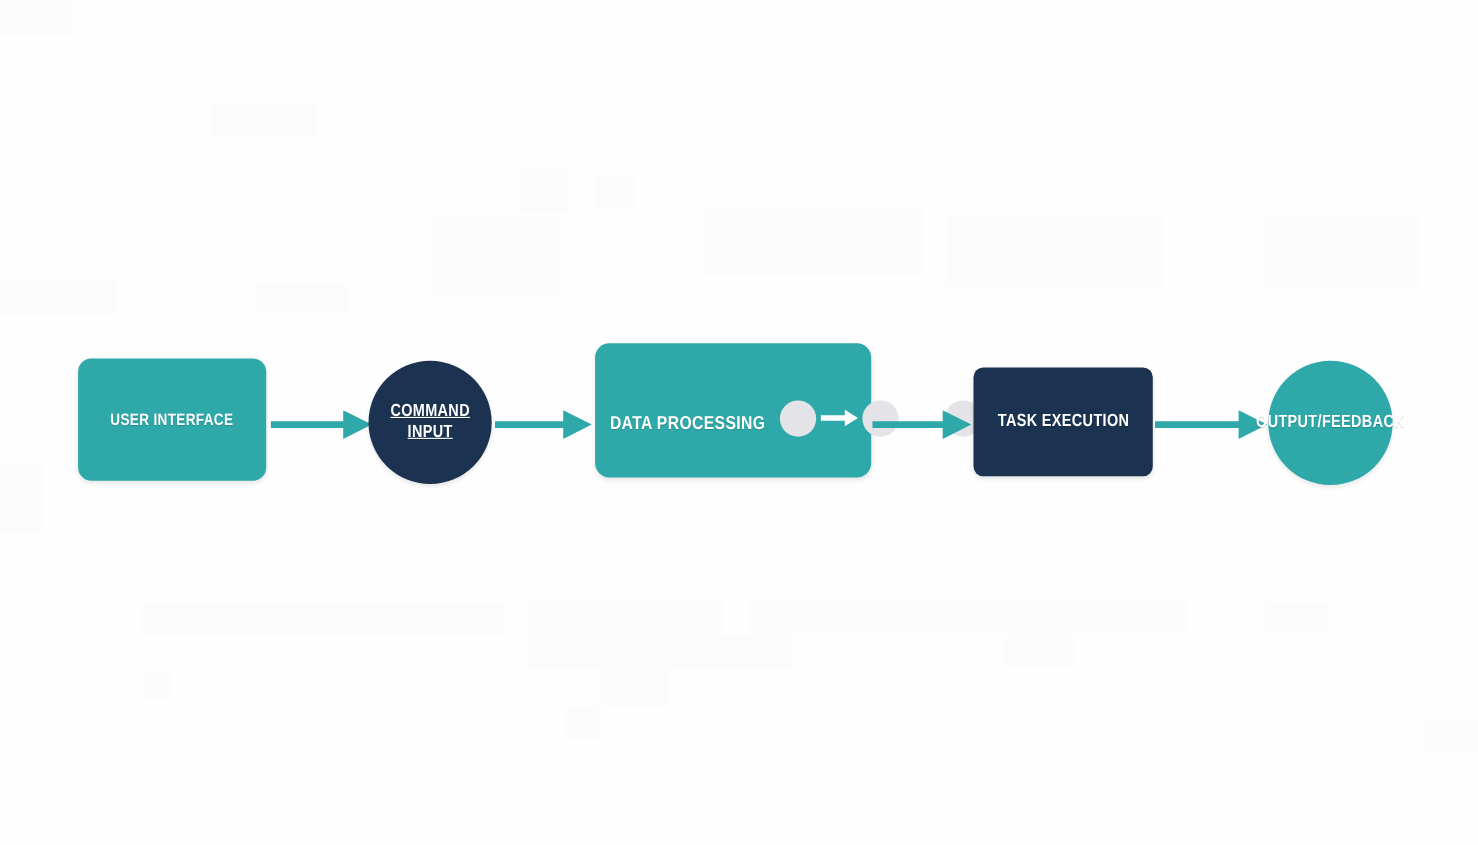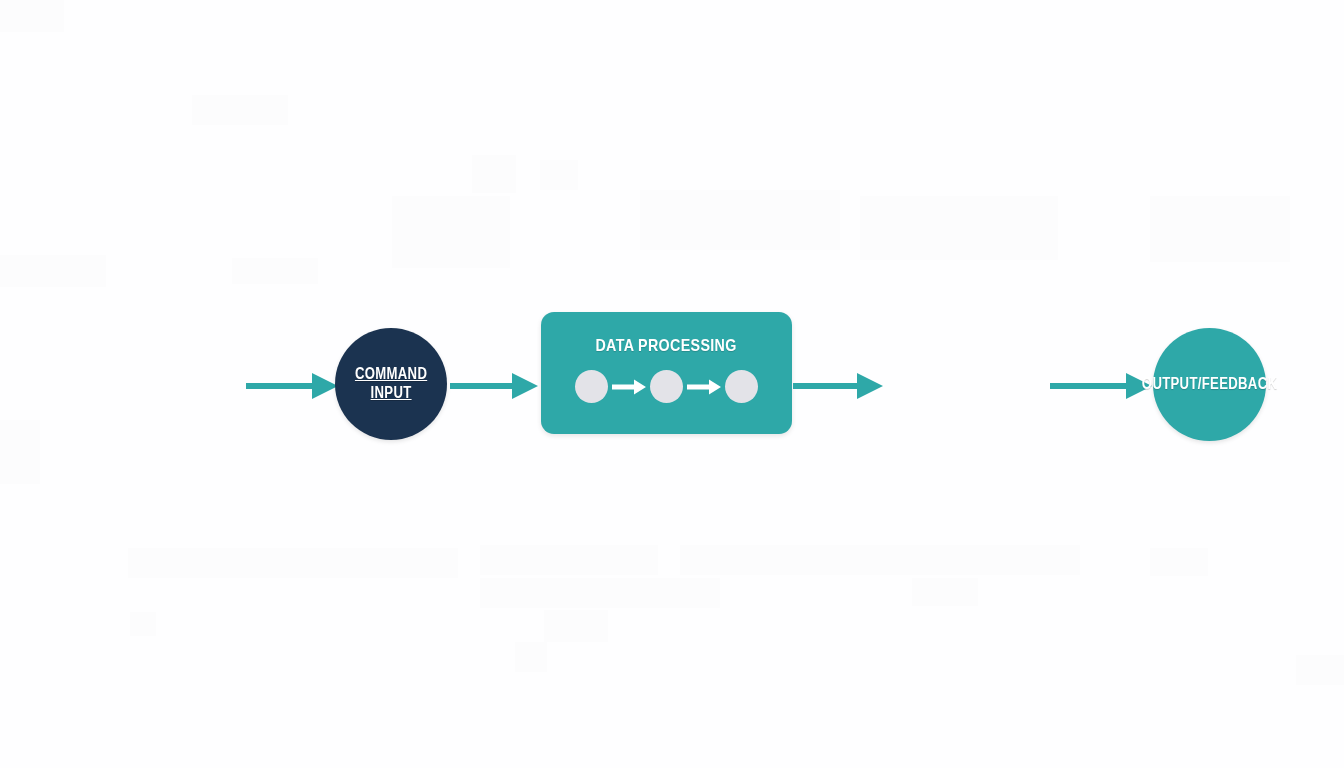--- a/index.html
+++ b/index.html
@@ -54,21 +54,21 @@
   }
   .circle {
     border-radius: 50%;
     box-shadow: 0 2px 4px rgba(0,0,0,0.10);
   }
   .proc-box {
     position: absolute;
     border-radius: 13px;
     box-shadow: 0 2px 5px rgba(0,0,0,0.10);
     display: flex;
-    flex-direction: column;
+    flex-direction: row;
     align-items: center;
   }
   .proc-title {
     font-family: "Liberation Sans Narrow", "Liberation Sans", sans-serif;
     font-weight: 700;
     color: #ffffff;
     font-size: 17px;
     letter-spacing: 0.4px;
     transform: scaleX(0.84);
     margin-top: 24px;
@@ -123,20 +123,23 @@
       <div class="wm" style="left: 680px; top: 545px; width: 400px; height: 30px;"></div>
       <div class="wm" style="left: 1150px; top: 548px; width: 58px; height: 28px;"></div>
       <div class="wm" style="left: 480px; top: 578px; width: 240px; height: 30px;"></div>
       <div class="wm" style="left: 544px; top: 610px; width: 64px; height: 32px;"></div>
       <div class="wm" style="left: 912px; top: 578px; width: 66px; height: 28px;"></div>
       <div class="wm" style="left: 515px; top: 642px; width: 32px; height: 30px;"></div>
       <div class="wm" style="left: 130px; top: 612px; width: 26px; height: 24px;"></div>
       <div class="wm" style="left: 1296px; top: 655px; width: 48px; height: 30px;"></div>
     </div>
 
+  <div class="node box" id="node-user-interface" style="left: 71px; top: 326px; width: 171px; height: 111px; background: rgb(46, 168, 168);">
+    <span class="node-label" style="font-size: 15px; color: rgb(255, 255, 255);">USER INTERFACE</span>
+  </div>
 
   <svg class="flow-arrow" id="arrow-1" viewBox="0 0 92 26" preserveAspectRatio="none" style="left: 246px; top: 373px; width: 92px; height: 26px;">
     <path id="arrow-1-path" d="M0 10 H66 V0 L92 13 L66 26 V16 H0 Z" fill="#2ea8a8"></path>
   </svg>
 
   <div class="node circle" id="node-command-input" style="left: 335px; top: 328px; width: 112px; height: 112px; background: rgb(27, 51, 80); text-decoration: underline;">
     <span class="node-label" style="font-size: 16px; color: rgb(255, 255, 255);">
       <span>COMMAND</span><br>
       <span>INPUT</span>
     </span>
@@ -158,20 +161,23 @@
         <path d="M0 6.5 H22 V1.5 L34 9 L22 16.5 V11.5 H0 Z" fill="#ffffff"></path>
       </svg>
       <div class="proc-dot" style="background: rgb(227, 227, 232);"></div>
     </div>
   </div>
 
   <svg class="flow-arrow" id="arrow-3" viewBox="0 0 90 26" preserveAspectRatio="none" style="left: 793px; top: 373px; width: 90px; height: 26px;">
     <path id="arrow-3-path" d="M0 10 H64 V0 L90 13 L64 26 V16 H0 Z" fill="#2ea8a8"></path>
   </svg>
 
+  <div class="node box-sharp" id="node-task-execution" style="left: 885px; top: 334px; width: 163px; height: 99px; background: rgb(27, 51, 80);">
+    <span class="node-label" style="font-size: 16px; color: rgb(255, 255, 255);">TASK EXECUTION</span>
+  </div>
 
   <svg class="flow-arrow" id="arrow-4" viewBox="0 0 102 26" preserveAspectRatio="none" style="left: 1050px; top: 373px; width: 102px; height: 26px;">
     <path id="arrow-4-path" d="M0 10 H76 V0 L102 13 L76 26 V16 H0 Z" fill="#2ea8a8"></path>
   </svg>
 
   <div class="node circle overflow-label" id="node-output-feedback" style="left: 1153px; top: 328px; width: 113px; height: 113px; background: rgb(46, 168, 168);">
     <span class="node-label" style="font-size: 16px; color: rgb(255, 255, 255);">OUTPUT/FEEDBACK</span>
   </div>
 
 </div>

